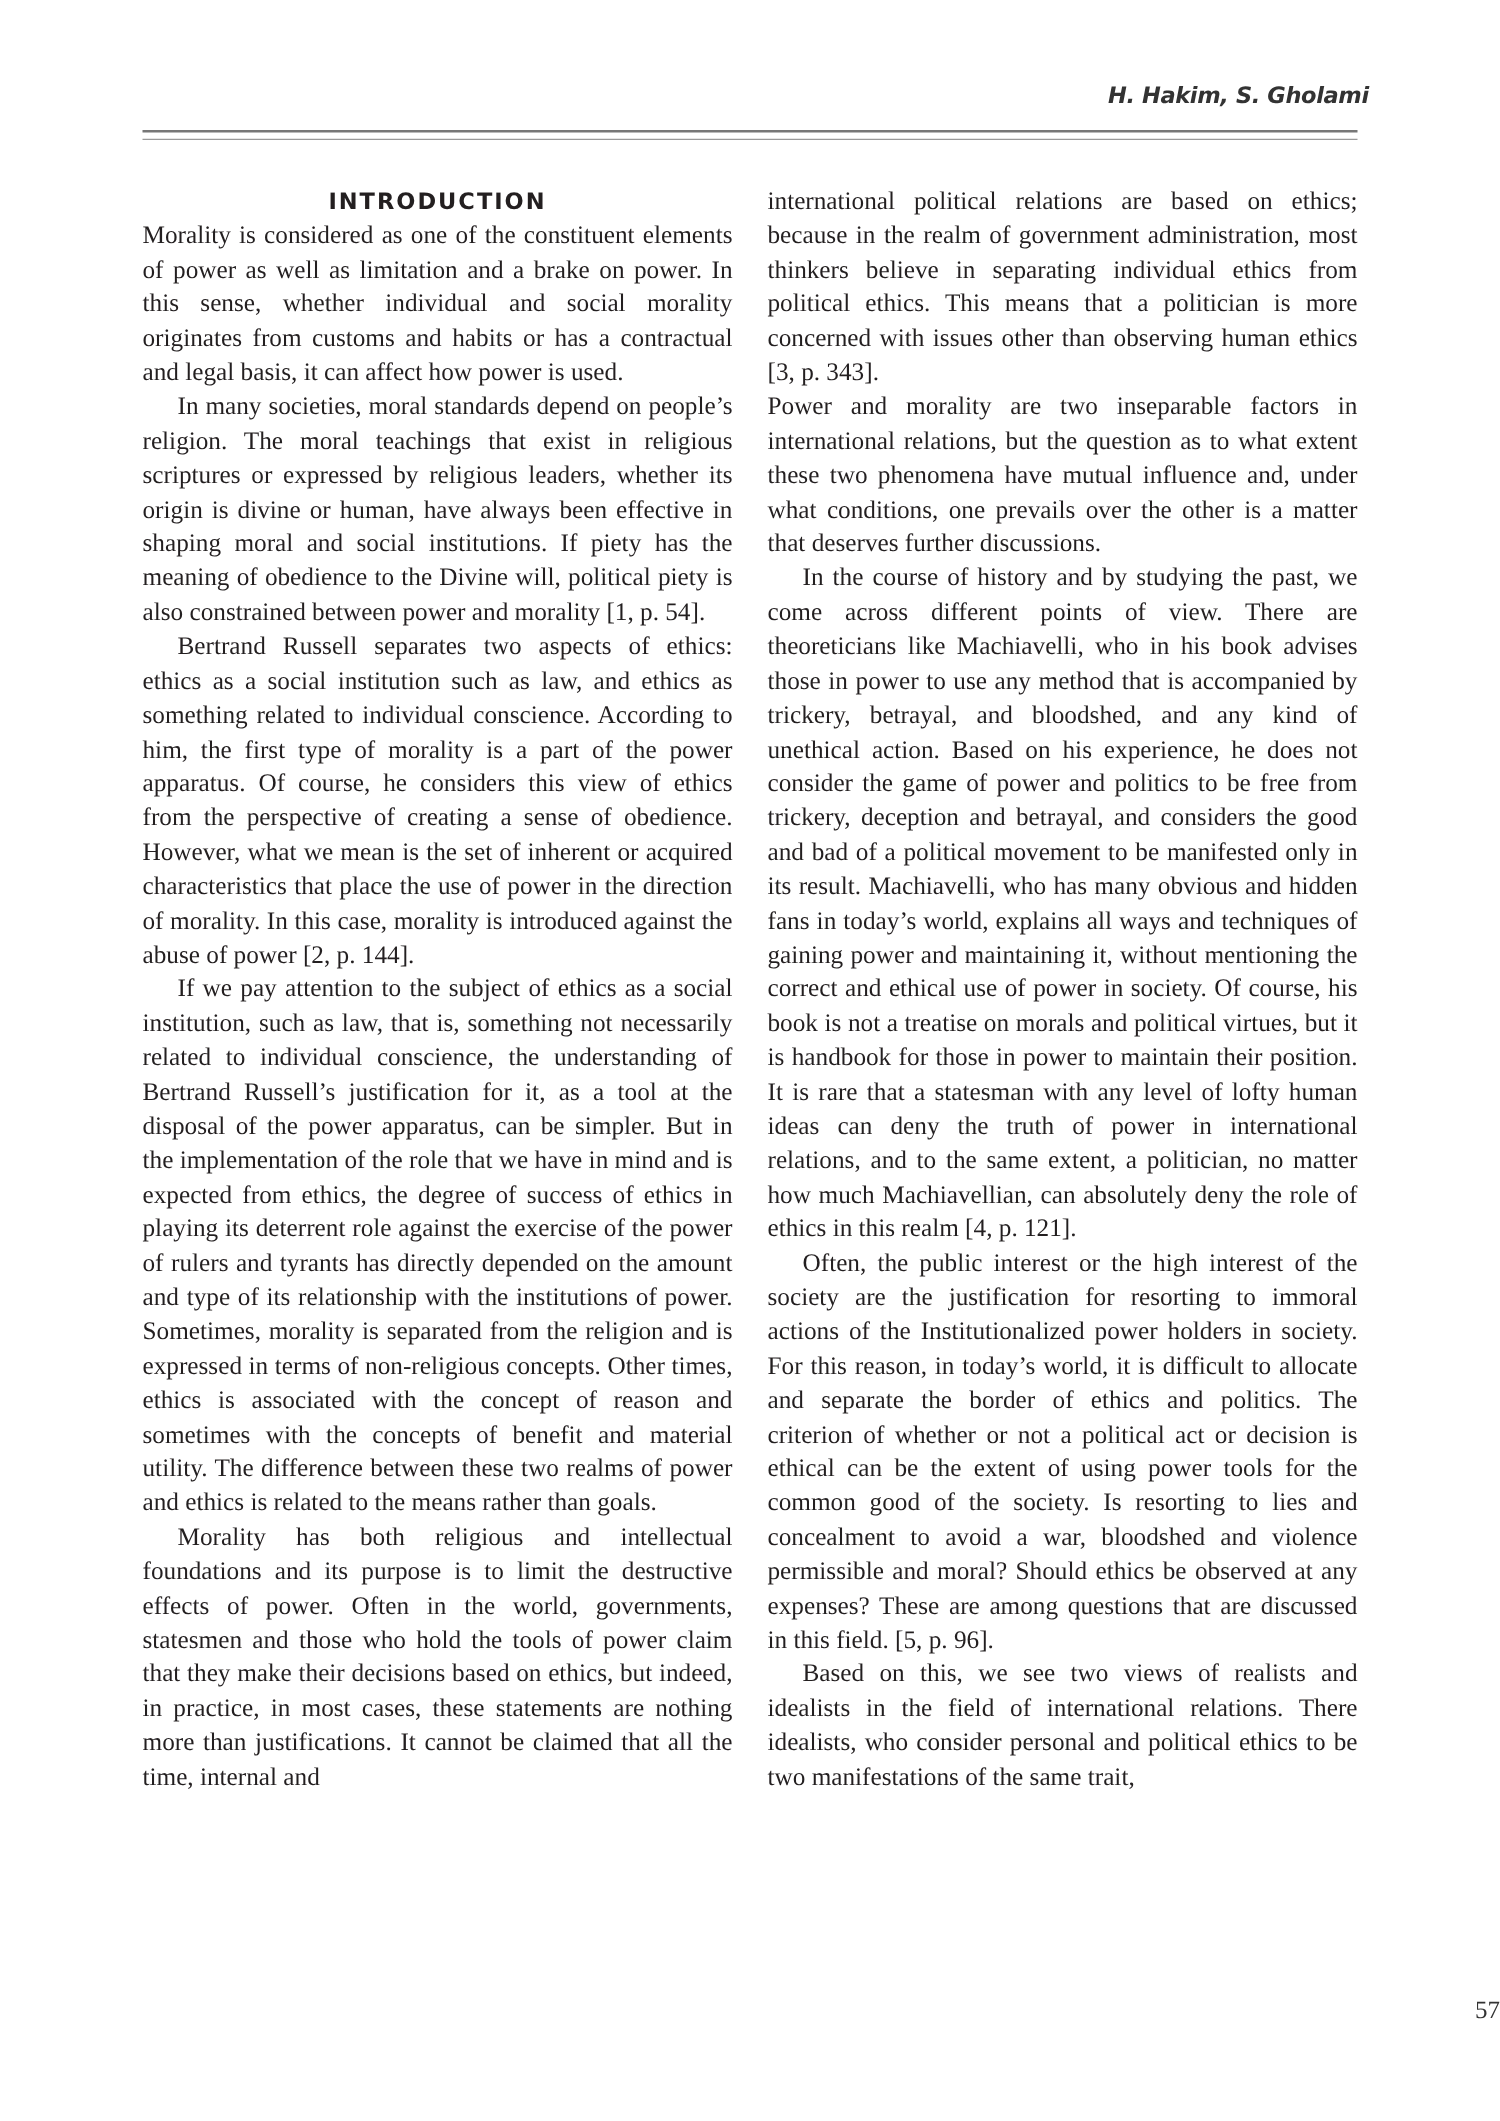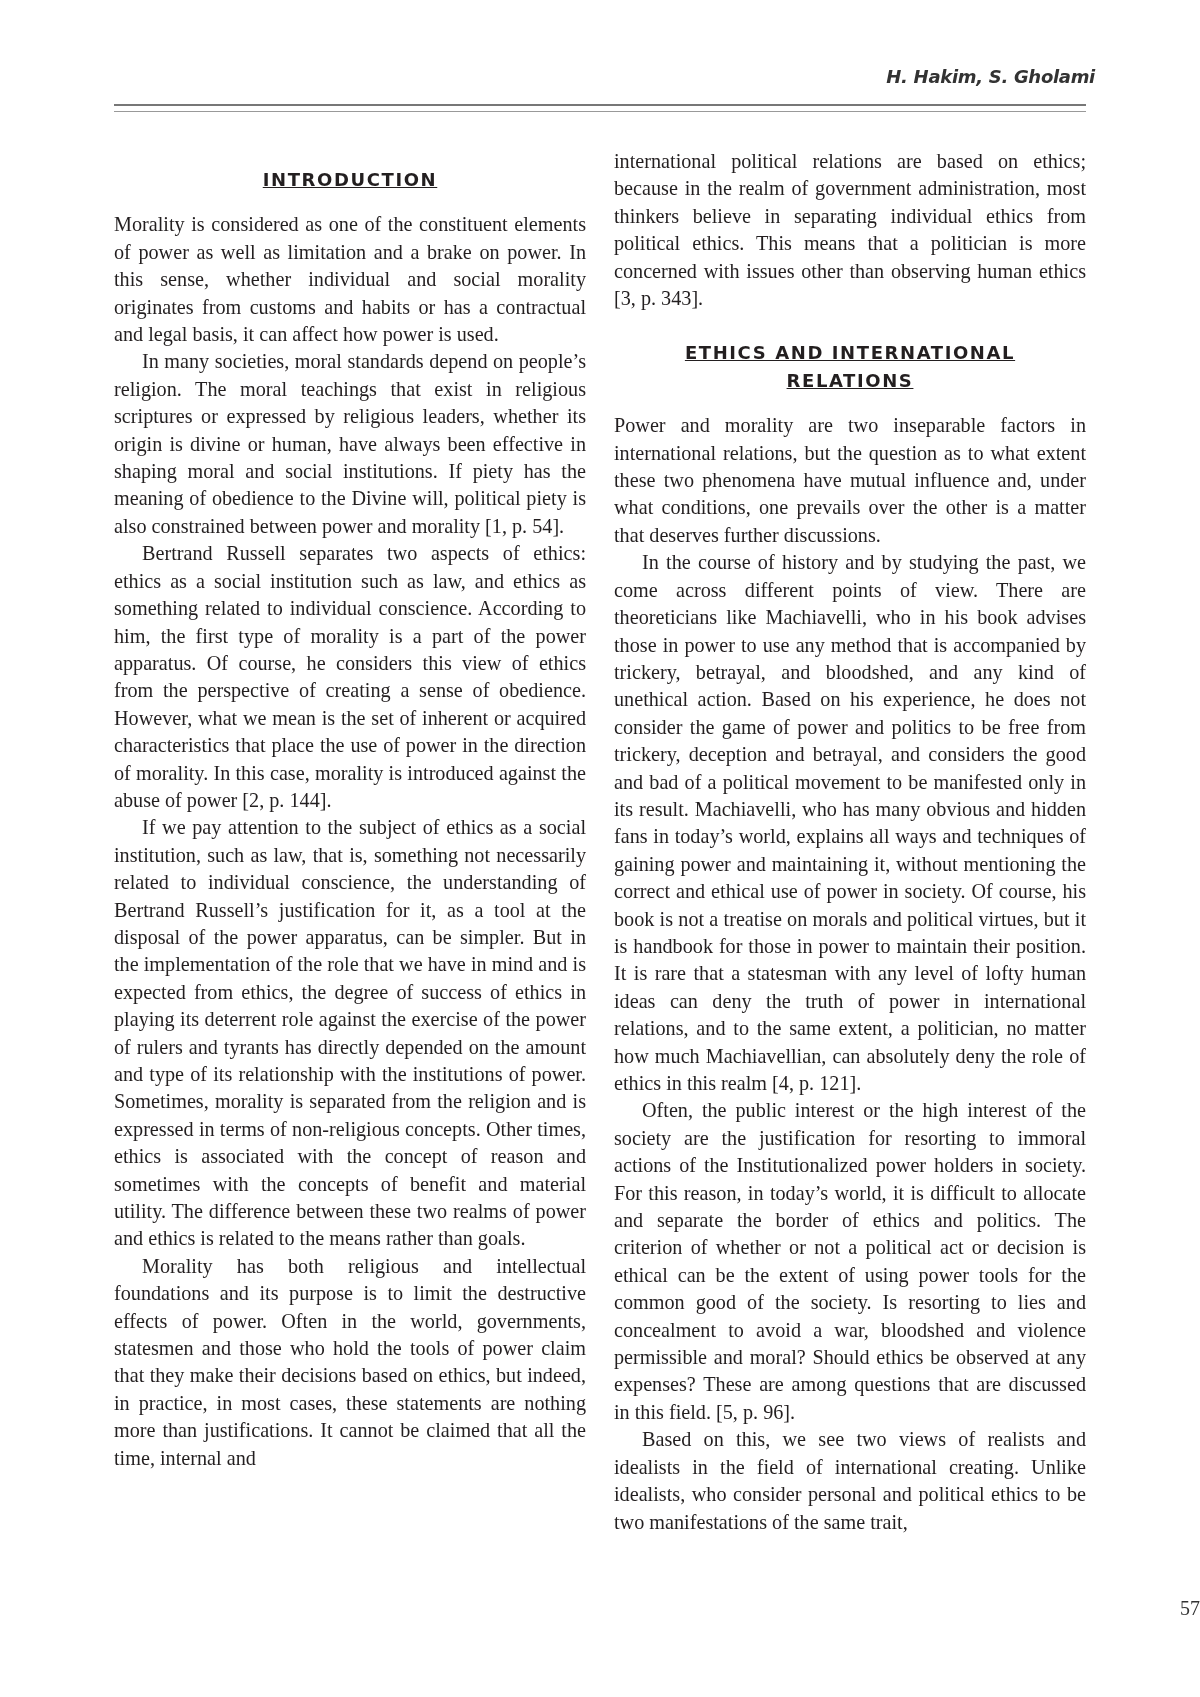--- a/index.html
+++ b/index.html
@@ -4,41 +4,40 @@
 <style>
   html, body { margin:0; padding:0; background:#ffffff; }
   body { width:1200px; height:1697px; position:relative; font-family:"Liberation Serif","DejaVu Serif",serif; color:#231f20; }
   .running-head { position:absolute; top:66px; right:105px; font-family:"DejaVu Sans","Liberation Sans",sans-serif; font-style:italic; font-size:18px; color:#333; letter-spacing:-0.3px;font-weight:bold; }
   .rule { position:absolute; left:114px; width:972px; top:104px; height:5px; border-top:2px solid #777; border-bottom:1px solid #999; }
   .col { position:absolute; top:148px; width:472px; font-size:20.2px; line-height:27.4px; text-align:justify; hyphens:auto; }
   .col.left { left:114px; }
   .col.right { left:614px; }
   .col p { margin:0; text-indent:28px; }
   .col p.noindent { text-indent:0; }
-  .heading { font-family:"DejaVu Sans","Liberation Sans",sans-serif; font-weight:bold; font-size:18px; letter-spacing:1.6px; text-align:center; margin:18px; line-height:27.4px; color:#231f20;text-decoration:underline; }
+  .heading { font-family:"DejaVu Sans","Liberation Sans",sans-serif; font-weight:bold; font-size:18px; letter-spacing:1.6px; text-align:center; margin:0; line-height:27.4px; color:#231f20; }
   .heading.spaced { margin-top:27px; }
   .page-number { position:absolute; top:1597px; left:0; width:1200px; text-align:right; font-size:20px; color:#333; }
 </style>
 </head>
 <body>
 
 <div class="running-head">H. Hakim, S. Gholami</div>
 <div class="rule"></div>
 
 <div class="col left">
   <h2 class="heading">INTRODUCTION</h2>
   <p class="noindent">Morality is considered as one of the constituent elements of power as well as limitation and a brake on power. In this sense, whether individual and social morality originates from customs and habits or has a contractual and legal basis, it can affect how power is used.</p>
   <p>In many societies, moral standards depend on people’s religion. The moral teachings that exist in religious scriptures or expressed by religious leaders, whether its origin is divine or human, have always been effective in shaping moral and social institutions. If piety has the meaning of obedience to the Divine will, political piety is also constrained between power and morality [1, p. 54].</p>
   <p>Bertrand Russell separates two aspects of ethics: ethics as a social institution such as law, and ethics as something related to individual conscience. According to him, the first type of morality is a part of the power apparatus. Of course, he considers this view of ethics from the perspective of creating a sense of obedience. However, what we mean is the set of inherent or acquired characteristics that place the use of power in the direction of morality. In this case, morality is introduced against the abuse of power [2, p. 144].</p>
   <p>If we pay attention to the subject of ethics as a social institution, such as law, that is, something not necessarily related to individual conscience, the understanding of Bertrand Russell’s justification for it, as a tool at the disposal of the power apparatus, can be simpler. But in the implementation of the role that we have in mind and is expected from ethics, the degree of success of ethics in playing its deterrent role against the exercise of the power of rulers and tyrants has directly depended on the amount and type of its relationship with the institutions of power. Sometimes, morality is separated from the religion and is expressed in terms of non-religious concepts. Other times, ethics is associated with the concept of reason and sometimes with the concepts of benefit and material utility. The difference between these two realms of power and ethics is related to the means rather than goals.</p>
   <p>Morality has both religious and intellectual foundations and its purpose is to limit the destructive effects of power. Often in the world, governments, statesmen and those who hold the tools of power claim that they make their decisions based on ethics, but indeed, in practice, in most cases, these statements are nothing more than justifications. It cannot be claimed that all the time, internal and</p>
 </div>
 
 <div class="col right">
   <p class="noindent">international political relations are based on ethics; because in the realm of government administration, most thinkers believe in separating individual ethics from political ethics. This means that a politician is more concerned with issues other than observing human ethics [3, p. 343].</p>
-  <h2 class="heading spaced">ETHICS AND INTERNATIONAL RELATIONS</h2>
   <p class="noindent">Power and morality are two inseparable factors in international relations, but the question as to what extent these two phenomena have mutual influence and, under what conditions, one prevails over the other is a matter that deserves further discussions.</p>
   <p>In the course of history and by studying the past, we come across different points of view. There are theoreticians like Machiavelli, who in his book advises those in power to use any method that is accompanied by trickery, betrayal, and bloodshed, and any kind of unethical action. Based on his experience, he does not consider the game of power and politics to be free from trickery, deception and betrayal, and considers the good and bad of a political movement to be manifested only in its result. Machiavelli, who has many obvious and hidden fans in today’s world, explains all ways and techniques of gaining power and maintaining it, without mentioning the correct and ethical use of power in society. Of course, his book is not a treatise on morals and political virtues, but it is handbook for those in power to maintain their position. It is rare that a statesman with any level of lofty human ideas can deny the truth of power in international relations, and to the same extent, a politician, no matter how much Machiavellian, can absolutely deny the role of ethics in this realm [4, p. 121].</p>
   <p>Often, the public interest or the high interest of the society are the justification for resorting to immoral actions of the Institutionalized power holders in society. For this reason, in today’s world, it is difficult to allocate and separate the border of ethics and politics. The criterion of whether or not a political act or decision is ethical can be the extent of using power tools for the common good of the society. Is resorting to lies and concealment to avoid a war, bloodshed and violence permissible and moral? Should ethics be observed at any expenses? These are among questions that are discussed in this field. [5, p. 96].</p>
-  <p>Based on this, we see two views of realists and idealists in the field of international creating. Unlike idealists, who consider personal and political ethics to be two manifestations of the same trait,</p>
+  <p>Based on this, we see two views of realists and idealists in the field of international relations. There idealists, who consider personal and political ethics to be two manifestations of the same trait,</p>
 </div>
 
 <div class="page-number">57</div>
 
 </body></html>

